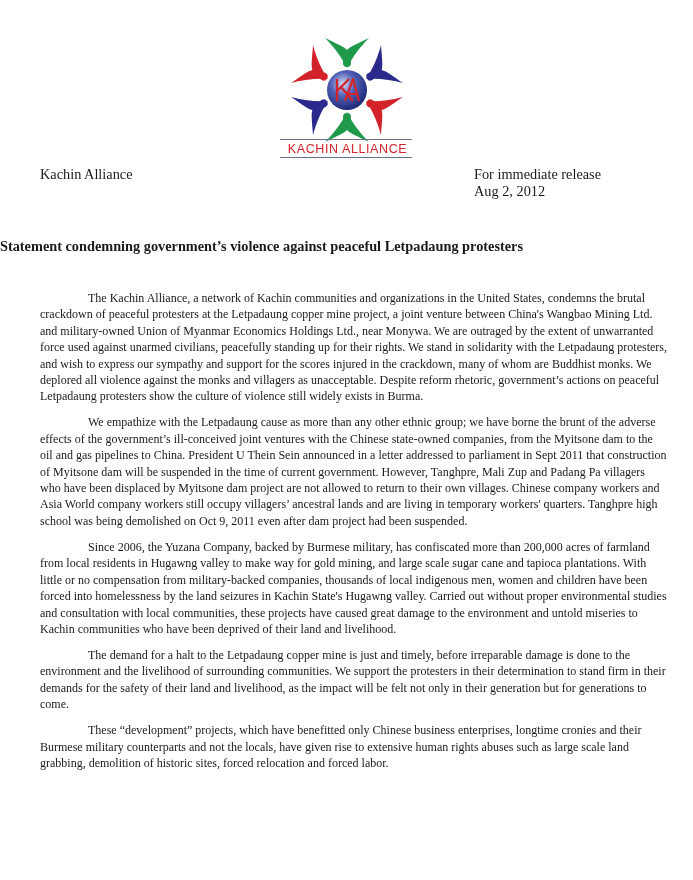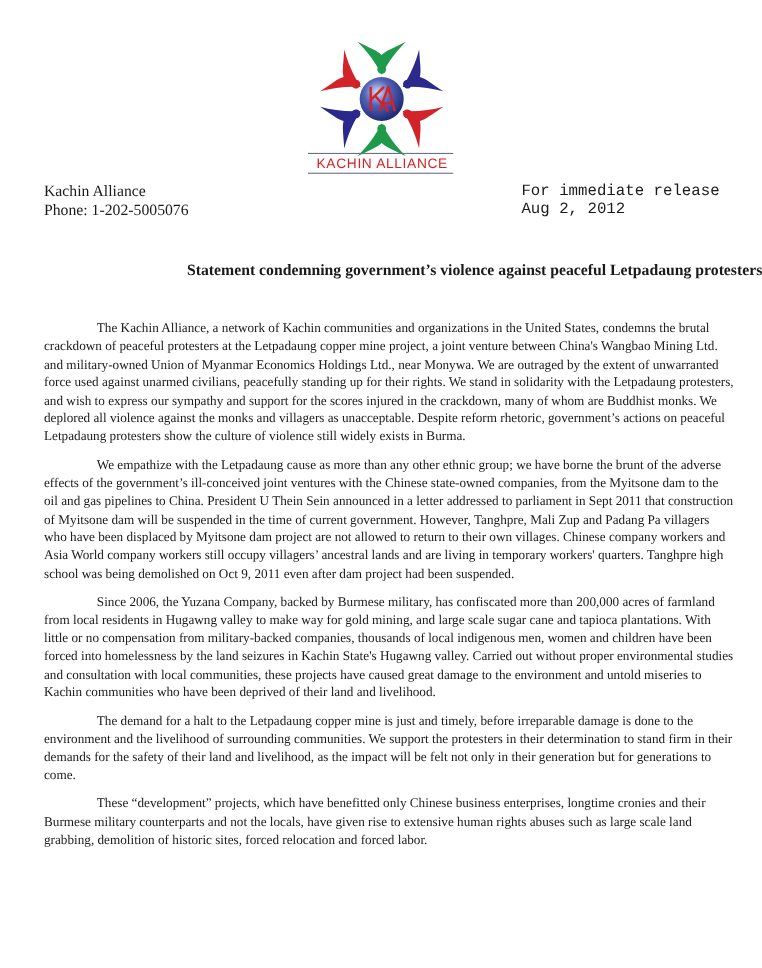--- a/index.html
+++ b/index.html
@@ -5,23 +5,23 @@
   html, body { margin: 0; padding: 0; background: #ffffff; }
   body { width: 693px; height: 880px; position: relative; overflow: hidden;
          font-family: "Liberation Serif", "DejaVu Serif", serif; color: #1a1a1a; }
   .logo { position: absolute; left: 265px; top: 30px; width: 165px; height: 132px; }
   .logo svg { display: block; }
   .logo-text { position: absolute; left: 0; top: 112px; width: 165px; text-align: center;
                font-family: "Liberation Sans", "DejaVu Sans", sans-serif; font-size: 12.5px;
                letter-spacing: 0.6px; color: #d3232a; }
   .logo-rule { position: absolute; left: 15px; width: 132px; height: 1px; background: #6a6f8a; }
   .contact { position: absolute; left: 40px; top: 166px; font-size: 14.3px; line-height: 16.5px; }
-  .release { position: absolute; left: 474px; top: 166px; font-size: 14.3px; line-height: 16.5px; font-family: Liberation Mono, monospace; }
+  .release { position: absolute; left: 474px; top: 166px; font-size: 14.3px; line-height: 16.5px; }
   .email-link { color: #1a1acc; text-decoration: underline; }
-  .title { position: absolute; left: 0; width: 693px; top: 238px; text-align: right;
+  .title { position: absolute; left: 0; width: 693px; top: 238px; text-align: left;
            font-weight: bold; font-size: 14.3px; }
   .body-text { position: absolute; left: 40px; top: 290px; width: 628px; font-size: 12px;
                line-height: 16.4px; }
   .body-text p { margin: 0 0 9.6px 0; text-indent: 48px; }
 </style>
 </head>
 <body>
 
 <div class="logo">
   <svg width="165" height="112" viewBox="0 0 165 112">
@@ -62,21 +62,20 @@
       <path d="M-10,-11 L-10,11 M-10,1 L2,-11 M-6,-3 L6,11 M-2,11 L6,-11 L12,11 M0,4 L10,4" stroke="#d3232a" stroke-width="2.2" fill="none" stroke-linejoin="round"></path>
     </g>
   </svg>
   <div class="logo-rule" style="top:109px;"></div>
   <div class="logo-text">KACHIN ALLIANCE</div>
   <div class="logo-rule" style="top:127px;"></div>
 </div>
 
 <div class="contact">
   <div>Kachin Alliance</div>
-  <div>Phone: 1-202-5005076</div>
 </div>
 
 <div class="release">
   <div>For immediate release</div>
   <div>Aug 2, 2012</div>
 </div>
 
 <div class="title">Statement condemning government’s violence against peaceful Letpadaung protesters</div>
 
 <div class="body-text">

